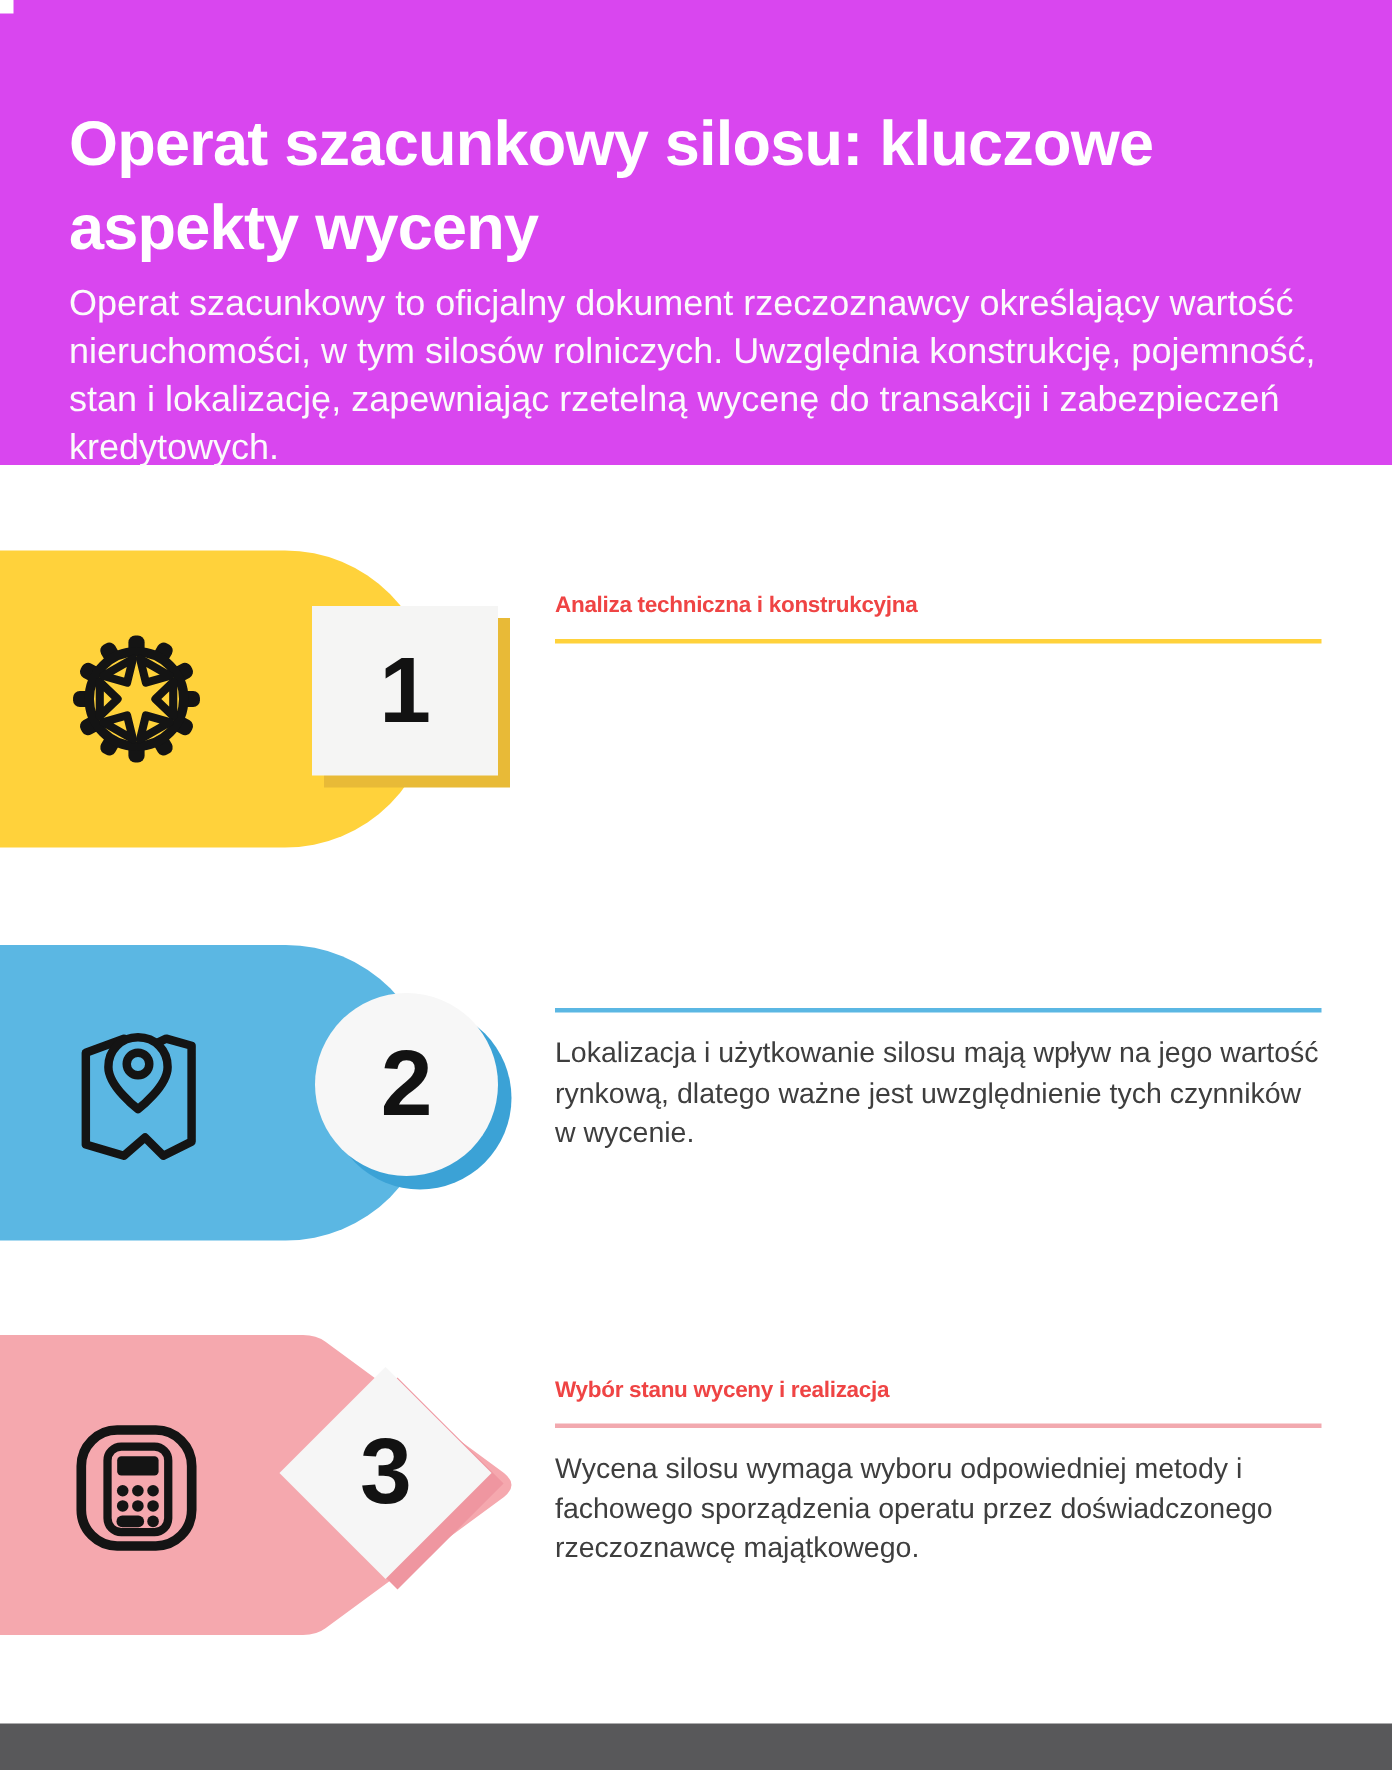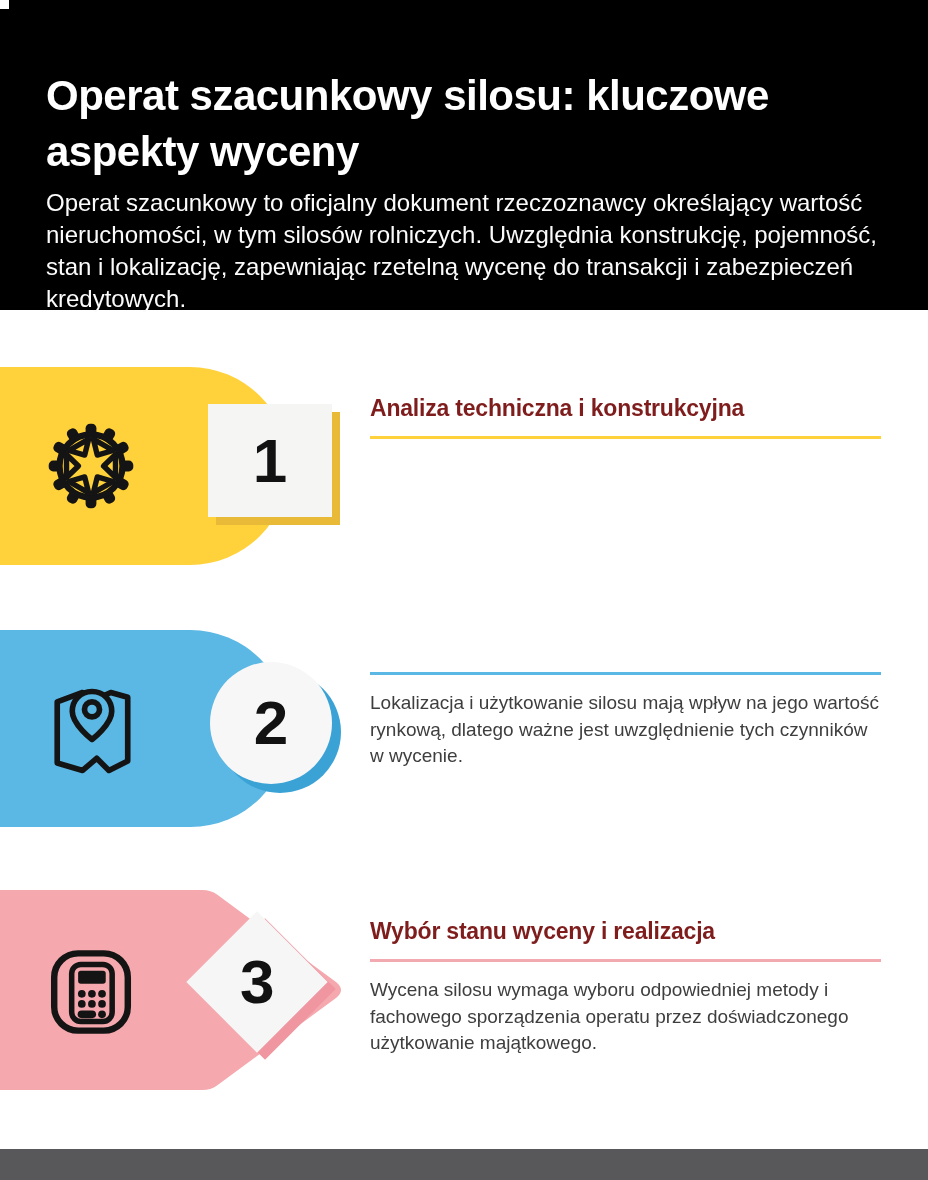--- a/index.html
+++ b/index.html
@@ -1,21 +1,21 @@
 <!DOCTYPE html>
 <html><head>
 <meta charset="utf-8">
 <style>
   html,body{margin:0;padding:0;background:#ffffff;}
   .canvas{
     position:relative;width:928px;height:1180px;overflow:hidden;
     background:#ffffff;font-family:"Liberation Sans","DejaVu Sans",sans-serif;
   }
   
-  .header{position:absolute;left:0;top:0;width:928px;height:310px;background:#000000;}
+  .header{position:absolute;left:0;top:0;width:928px;height:310px;background:#d946ef;}
   .corner-notch{position:absolute;left:0;top:0;width:9px;height:9px;background:#ffffff;}
   .header-title{
     position:absolute;left:46px;top:40px;width:852px;
     color:#ffffff;font-size:42px;font-weight:700;line-height:56px;letter-spacing:-0.5px;
   }
   .header-desc{
     position:absolute;left:46px;top:163px;width:852px;
     color:#fbfbfb;font-size:24px;font-weight:400;line-height:32px;
   }
   
@@ -41,21 +41,21 @@
   .badge-circle{position:absolute;left:210px;top:32px;width:122px;height:122px;border-radius:50%;background:#F7F7F7;
     display:flex;align-items:center;justify-content:center;}
   .badge-diamond-shadow{position:absolute;left:215px;top:49px;width:100px;height:100px;background:#EF96A0;transform:rotate(45deg);}
   .badge-diamond{position:absolute;left:207px;top:42px;width:100px;height:100px;background:#F6F6F6;transform:rotate(45deg);
     display:flex;align-items:center;justify-content:center;}
   .badge-diamond .num{transform:rotate(-45deg);}
   .num{font-size:62px;font-weight:700;color:#121212;line-height:1;}
 
   
   .content{position:absolute;left:370px;top:28px;width:515px;}
-  .step-title{margin:0;font-size:23px;font-weight:700;color:#7f1d1d;letter-spacing:-0.2px;}
+  .step-title{margin:0;font-size:15px;font-weight:700;color:#ef4444;letter-spacing:-0.2px;}
   .divider{margin-top:14px;height:3px;width:511px;border:none;}
   .row1 .divider{background:#FFD23B;}
   .row2 .divider{background:#5BB7E3;}
   .row3 .divider{background:#F2A9AF;}
   .step-desc{margin:15px 0 0 0;font-size:19px;line-height:26.5px;color:#3e3e3e;}
 
   
   .footer{position:absolute;left:0;top:1149px;width:928px;height:31px;background:#58585A;}
 
   svg{display:block;}
@@ -150,19 +150,19 @@
         </g>
       </svg>
     </div>
     <div class="badge-diamond-shadow"></div>
     <div class="badge-diamond">
       <span class="num">3</span>
     </div>
     <div class="content">
       <h2 class="step-title">Wybór stanu wyceny i realizacja</h2>
       <div class="divider"></div>
-      <p class="step-desc">Wycena silosu wymaga wyboru odpowiedniej metody i fachowego sporządzenia operatu przez doświadczonego użytkowanie majątkowego.</p>
+      <p class="step-desc">Wycena silosu wymaga wyboru odpowiedniej metody i fachowego sporządzenia operatu przez doświadczonego rzeczoznawcę majątkowego.</p>
     </div>
   </div>
 
   <div class="footer"></div>
 
 </div>
 
 </body></html>

